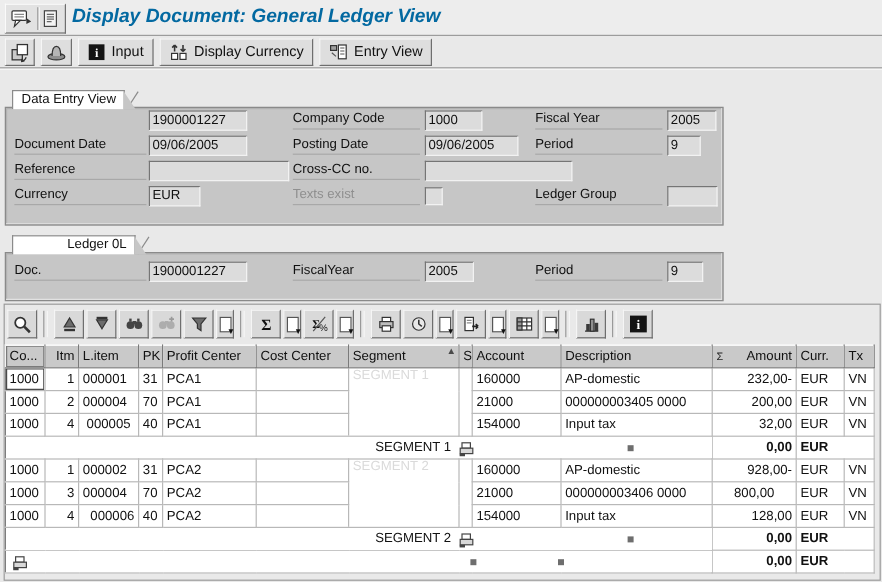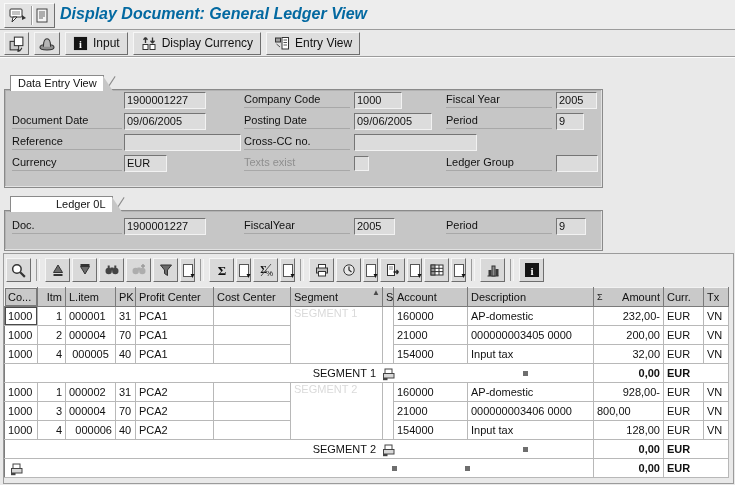--- a/index.html
+++ b/index.html
@@ -447,21 +447,21 @@
           </tr>
           <tr>
             <td style="text-align: left;">1000</td>
             <td style="text-align: right;">3</td>
             <td style="text-align: left;">000004</td>
             <td style="text-align: left;">70</td>
             <td style="text-align: left;">PCA2</td>
             <td style="text-align: left;"></td>
             <td style="text-align: left;">21000</td>
             <td style="text-align: left;">000000003406 0000</td>
-            <td style="text-align: left;">800,00</td>
+            <td style="text-align: center;">800,00</td>
             <td style="text-align: left;">EUR</td>
             <td style="text-align: left;">VN</td>
           </tr>
           <tr>
             <td style="text-align: left;">1000</td>
             <td style="text-align: right;">4</td>
             <td style="text-align: right;">000006</td>
             <td style="text-align: left;">40</td>
             <td style="text-align: left;">PCA2</td>
             <td style="text-align: left;"></td>

